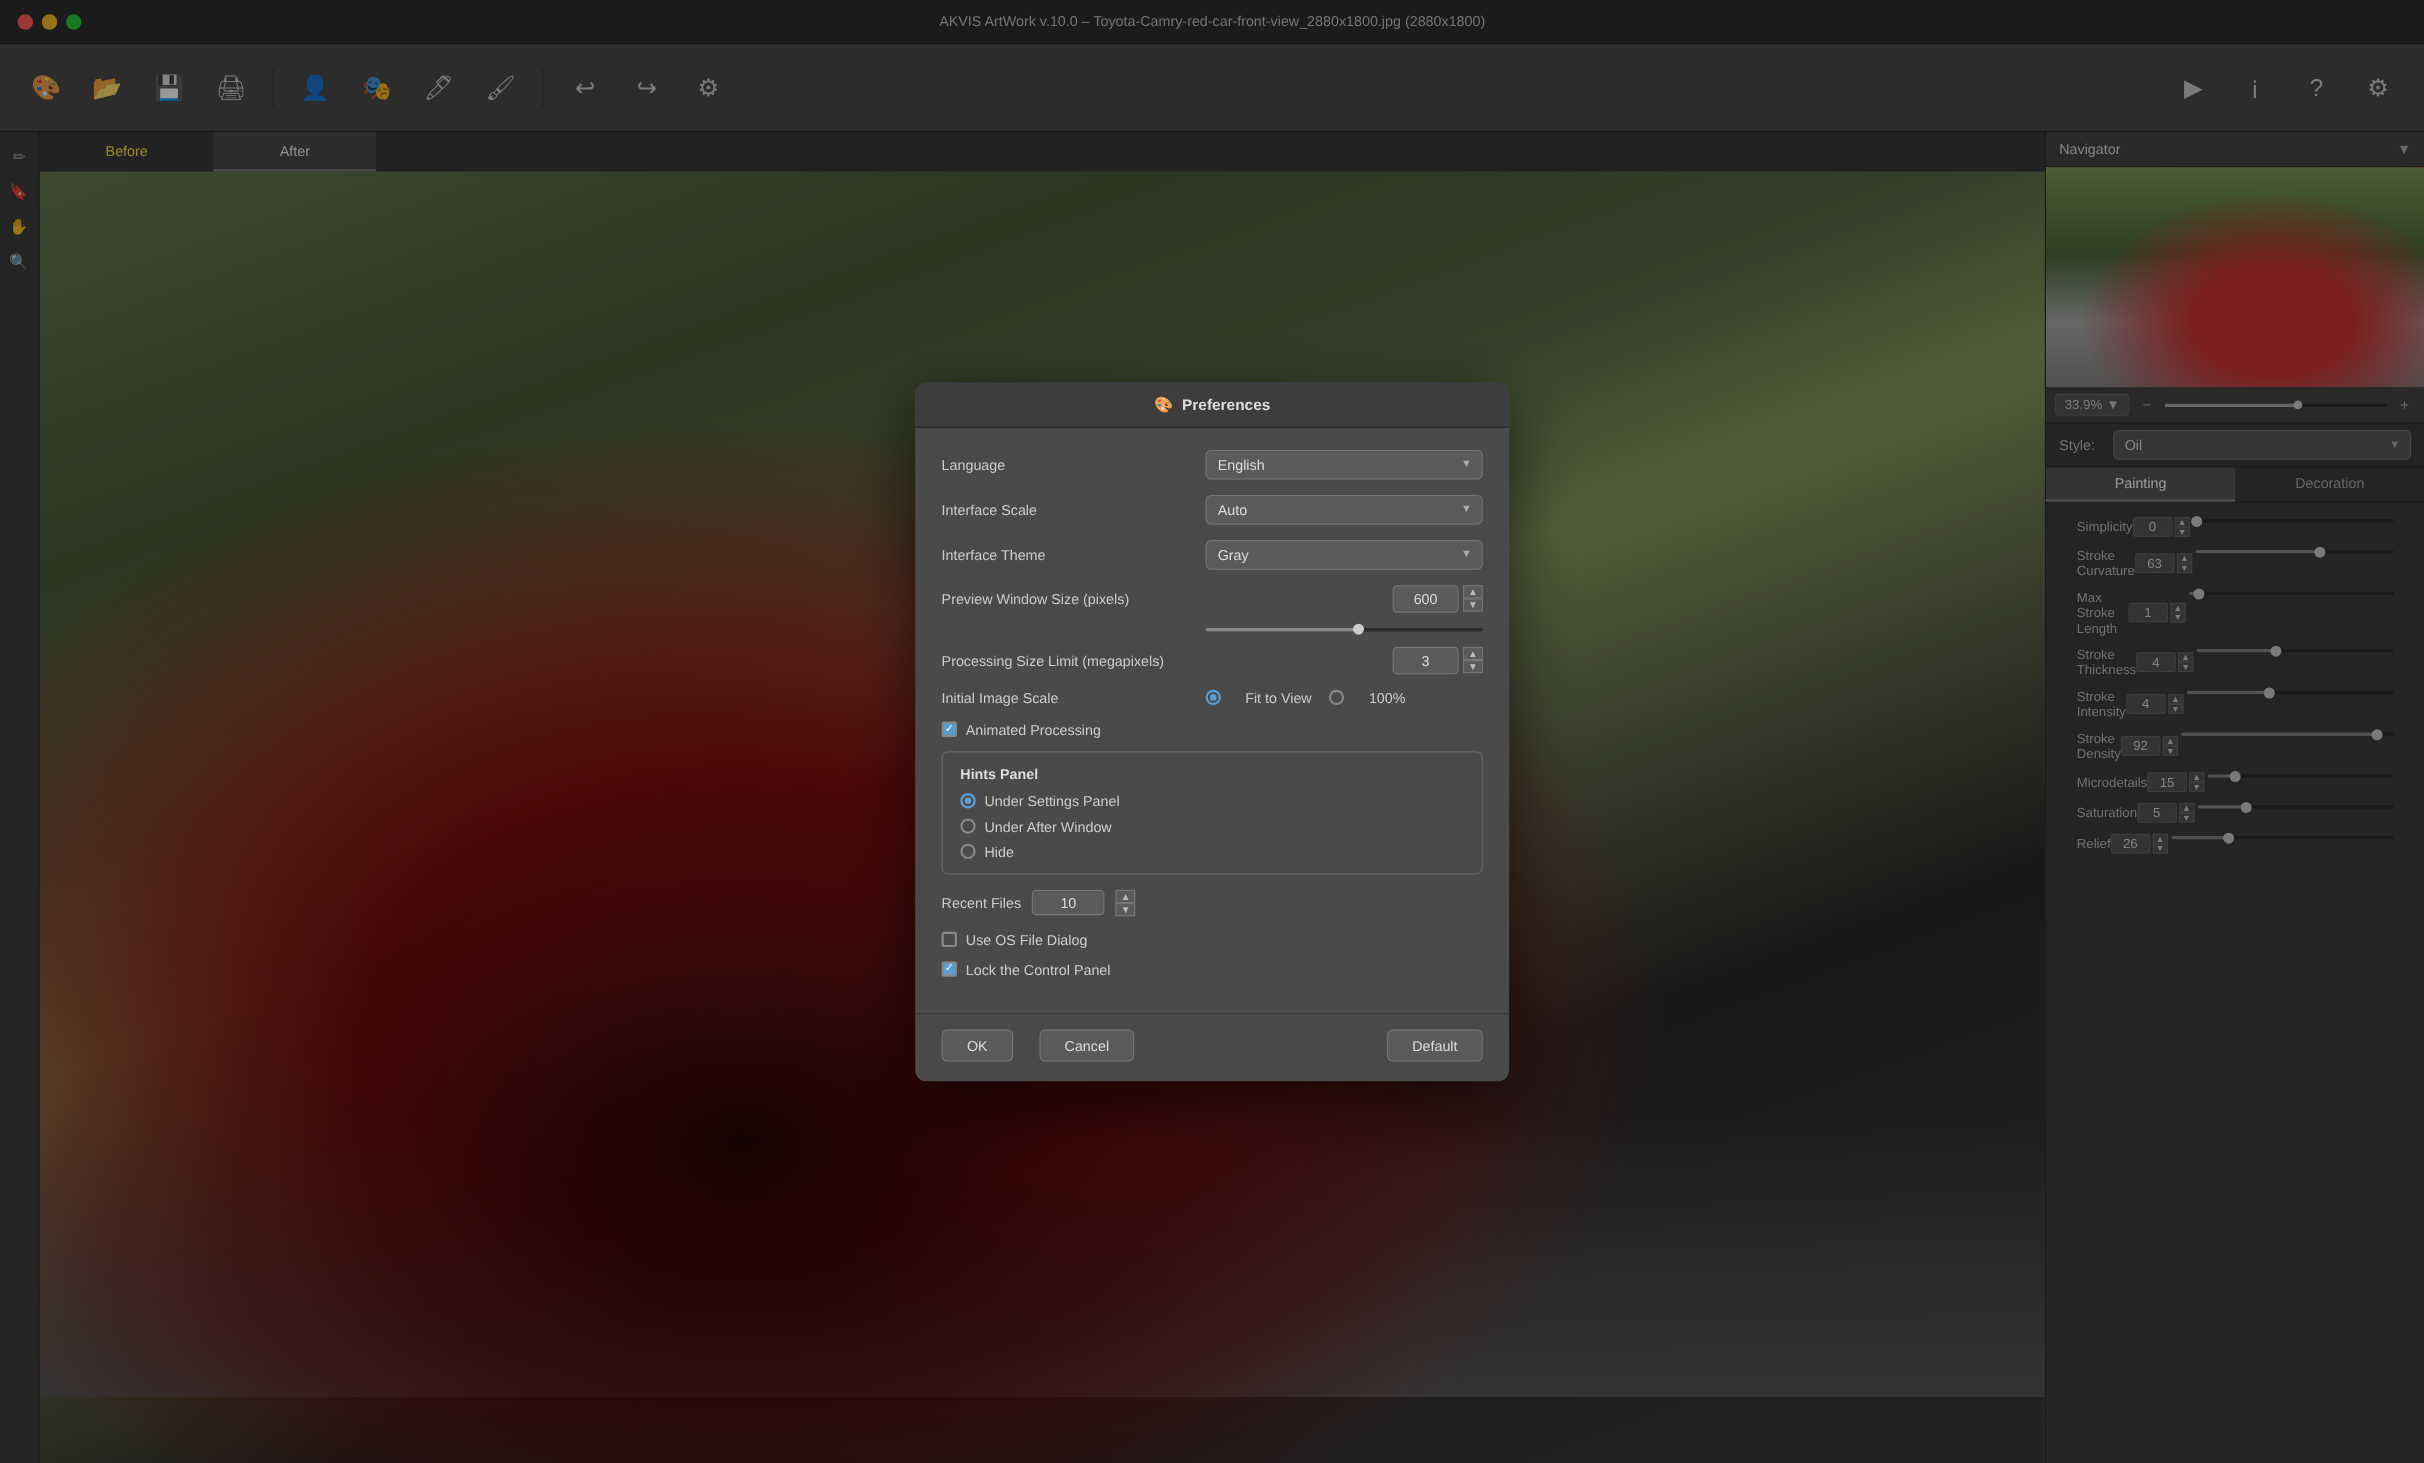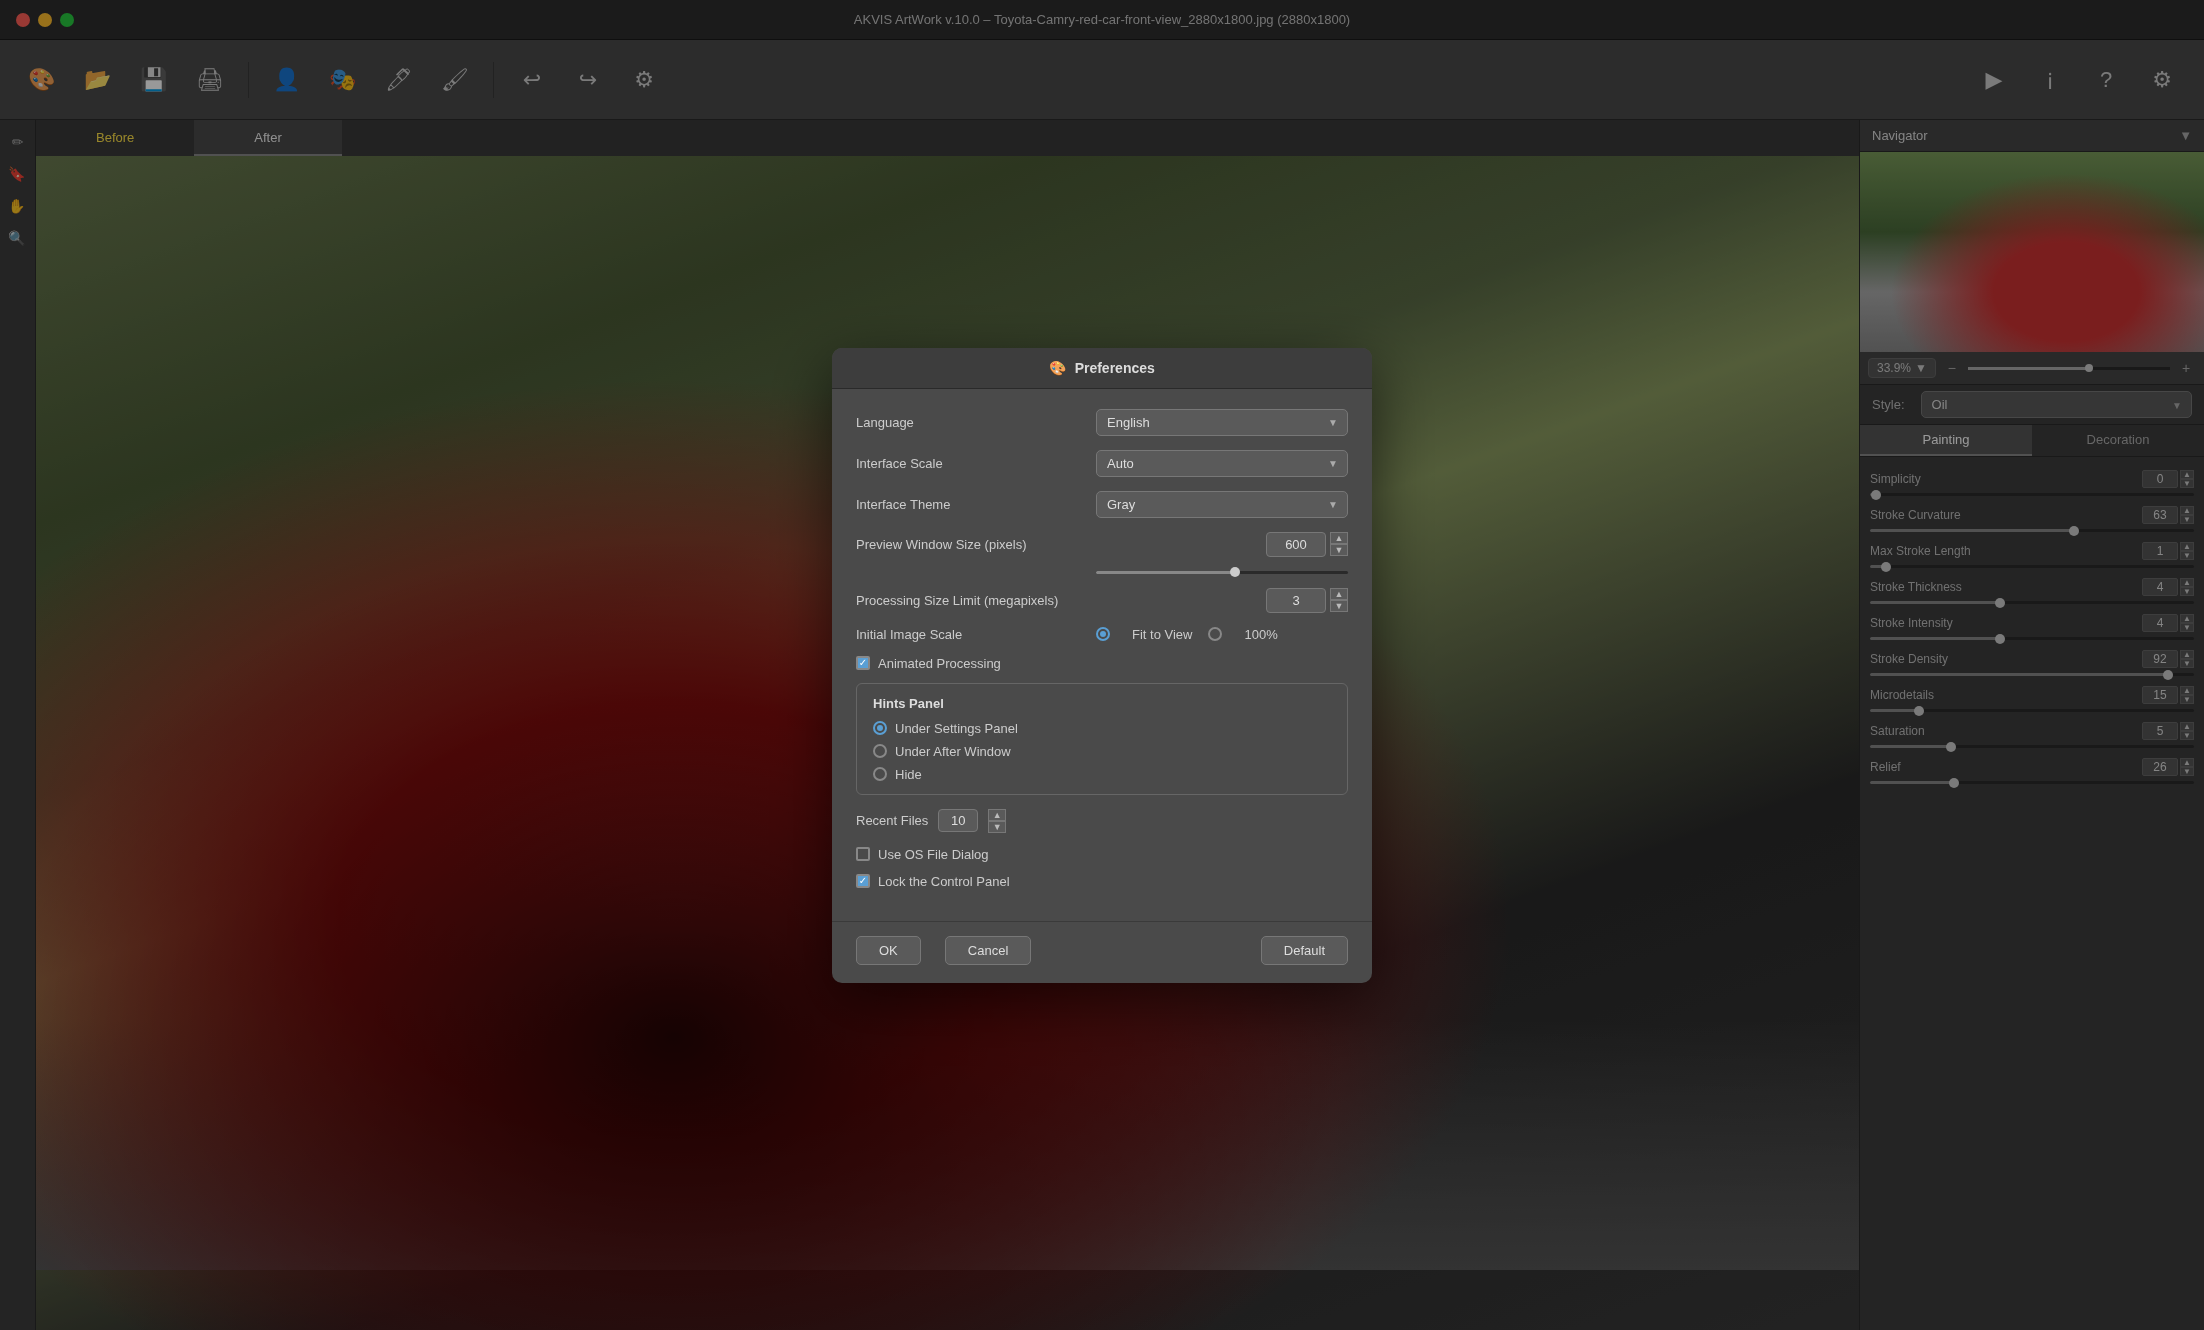--- a/index.html
+++ b/index.html
@@ -256,23 +256,23 @@
       background: #555;
       color: #fff;
       border-bottom: 2px solid #888;
     }
     .controls-area {
       flex: 1;
       overflow-y: auto;
       padding: 8px 0;
     }
     .control-row {
-      padding: 5px 10px;
-      display: flex;
-      flex-direction: column;
+      padding: 5px 28px;
+      display: flex;
+      flex-direction: row;
       gap: 3px;
     }
     .control-header {
       display: flex;
       align-items: center;
       justify-content: space-between;
     }
     .control-label {
       color: #bbb;
       font-size: 12px;
@@ -515,21 +515,21 @@
       align-items: center;
       gap: 10px;
       margin-bottom: 14px;
       color: #ccc;
       font-size: 13px;
     }
     .recent-num {
       background: #5a5a5a;
       border: 1px solid #777;
       color: #ddd;
-      width: 40px;
+      width: 66px;
       text-align: center;
       padding: 3px 6px;
       font-size: 13px;
       border-radius: 4px;
     }
     .recent-spinner {
       display: flex;
       flex-direction: column;
     }
     .dialog-buttons {

